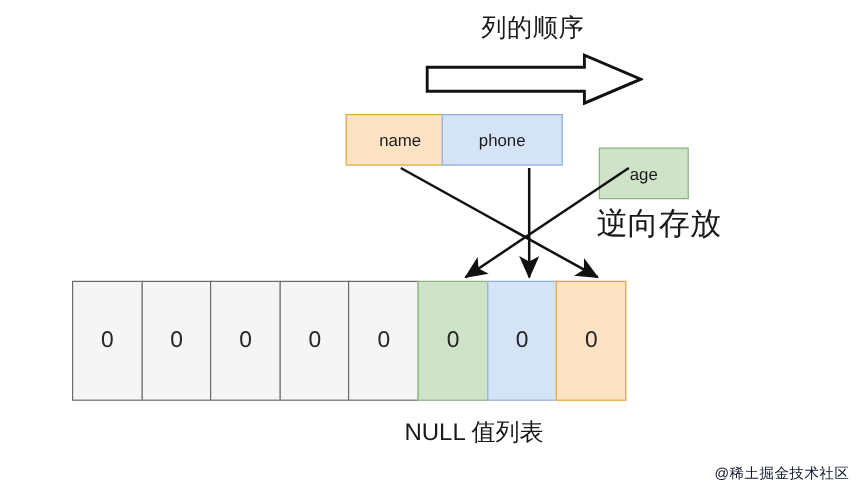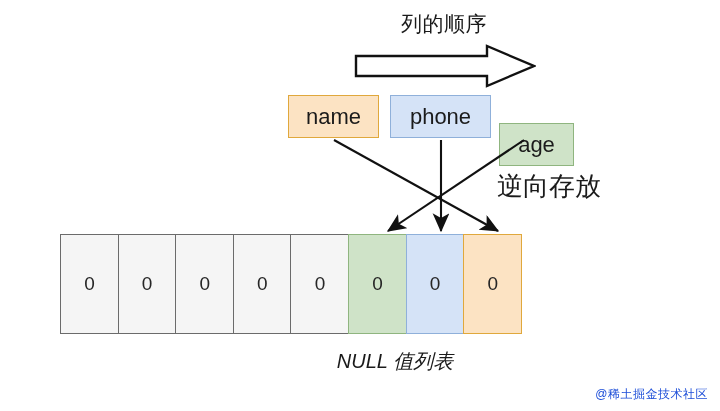--- a/index.html
+++ b/index.html
@@ -46,25 +46,25 @@
   .col-box {
     position: absolute;
     top: 95px;
     height: 43px;
     box-sizing: border-box;
     border-width: 1.6px;
     border-style: solid;
     display: flex;
     align-items: center;
     justify-content: center;
-    font-size: 22px;
+    font-size: 14px;
     color: #1b1b1b;
   }
   .col-box.name  { left: 288px; width: 91px;  background: #fce3c3; border-color: #e0a83c; }
-  .col-box.phone { left: 390px; width: 101px; background: #d5e3f7; border-color: #8fb0da; }
+  .col-box.phone { left: 368px; width: 101px; background: #d5e3f7; border-color: #8fb0da; }
   .col-box.age   { left: 499px; width: 75px;  background: #cfe3c8; border-color: #8fb57f; margin-top: 28px; }
 
   
   .connectors {
     position: absolute;
     left: 0;
     top: 0;
     width: 720px;
     height: 411px;
     pointer-events: none;
@@ -112,30 +112,29 @@
   .caption {
     position: absolute;
     left: 285px;
     top: 348px;
     width: 220px;
     text-align: center;
     font-size: 20px;
     line-height: 26px;
     color: #1a1a1a;
     white-space: nowrap;
-    font-style: italic;
   }
 
   
   .watermark {
     position: absolute;
     right: 12px;
     bottom: 8px;
     font-size: 12px;
-    color: #1d4ed8;
+    color: #0f172a;
     letter-spacing: 0.5px;
     white-space: nowrap;
   }
 </style>
 </head>
 <body>
 
 <div id="diagram-root">
 
   <div class="flow-title">列的顺序</div>

